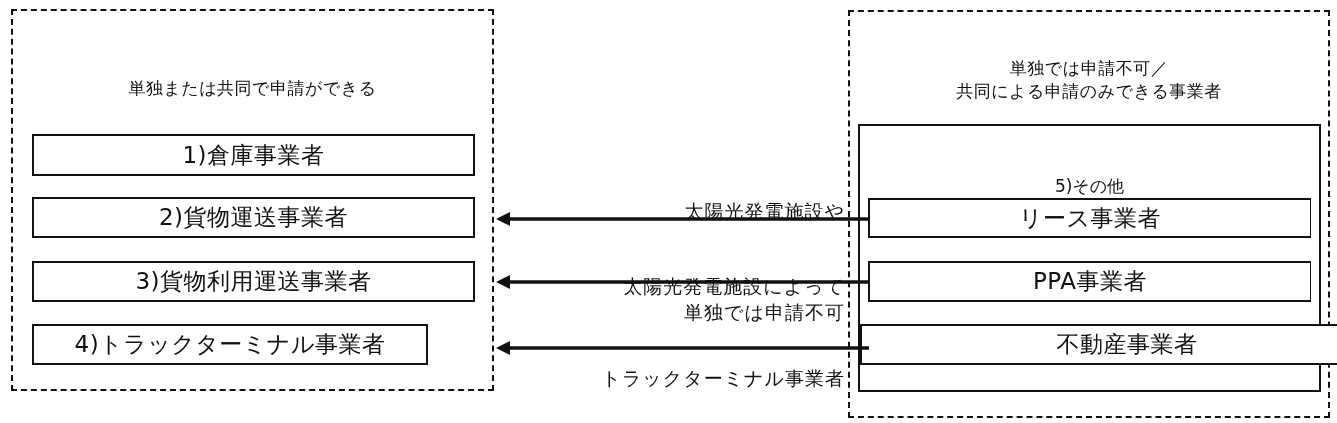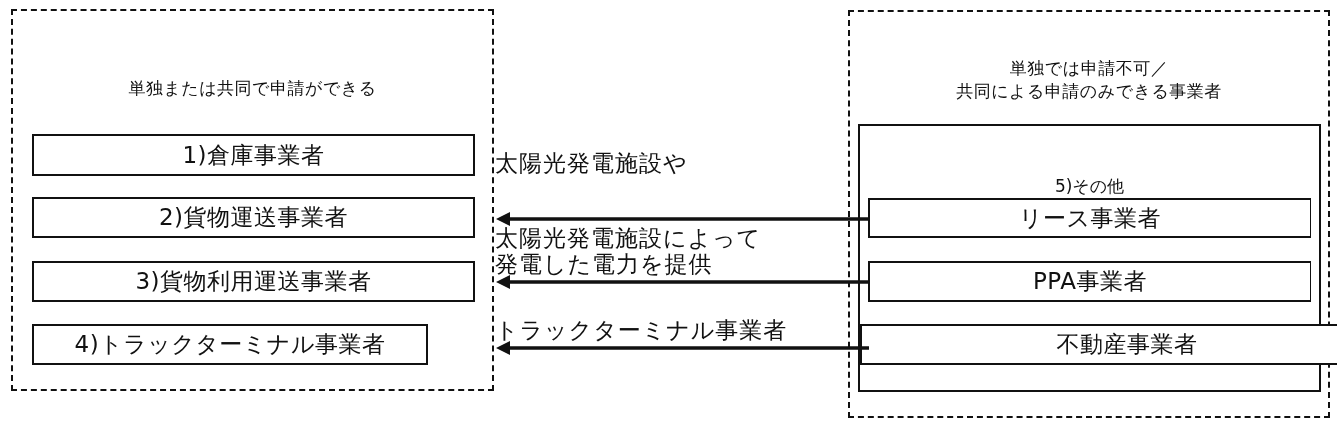--- a/index.html
+++ b/index.html
@@ -4,21 +4,21 @@
 <style>
   html, body { margin: 0; padding: 0; background: #ffffff; }
   body { width: 1337px; height: 423px; position: relative; overflow: hidden;
          font-family: "DejaVu Sans", "Liberation Sans", sans-serif; color: #111; }
   .abs { position: absolute; box-sizing: border-box; }
   .dashed { border: 2px dashed #111; }
   .solid { border: 2.5px solid #111; background: #fff; }
   .thin { border: 2px solid #111; border-right-width: 1.5px; background: #fff; }
   .label { display: flex; align-items: center; justify-content: center; font-size: 23px; letter-spacing: 0.5px; }
   .heading { text-align: center; font-size: 17px; line-height: 23px; letter-spacing: 0.5px; }
-  .serif { font-family: "DejaVu Serif", "Liberation Serif", serif; text-align: left; font-size: 23px; line-height: 26px; letter-spacing: 1px; }
+  .serif { font-family: "DejaVu Serif", "Liberation Serif", serif; text-align: right; font-size: 19px; line-height: 26px; letter-spacing: 1px; margin-top: 48px; }
   svg.arrows { position: absolute; left: 0; top: 0; }
 </style>
 </head>
 <body>
 
 <div class="abs dashed" style="left:11px;top:9px;width:483px;height:382px;"></div>
 <div class="abs heading" style="left:11px;top:57px;width:483px;margin-top:20px;">
   <div>単独または共同で申請ができる</div>
 </div>
 <div class="abs solid label" style="left:32px;top:134px;width:443px;height:42px;">
@@ -49,21 +49,21 @@
 </div>
 <div class="abs thin label" style="left:860px;top:324px;width:502px;height:41px;padding-left:31px;">
   <span>不動産事業者</span>
 </div>
 
 <div class="abs serif" style="left:495px;top:150px;width:350px;">
   <div>太陽光発電施設や</div>
 </div>
 <div class="abs serif" style="left:495px;top:225px;width:350px;">
   <div>太陽光発電施設によって</div>
-  <div>発電した電力を提供</div>
+  <div>単独では申請不可</div>
 </div>
 <div class="abs serif" style="left:495px;top:317px;width:350px;">
   <div>トラックターミナル事業者</div>
 </div>
 
 <svg class="arrows" width="1337" height="423">
   <g>
     <line x1="869" y1="219" x2="508" y2="219" stroke="#111" stroke-width="3.5"></line>
     <polygon points="496,219 510,212 510,226" fill="#111"></polygon>
   </g>

